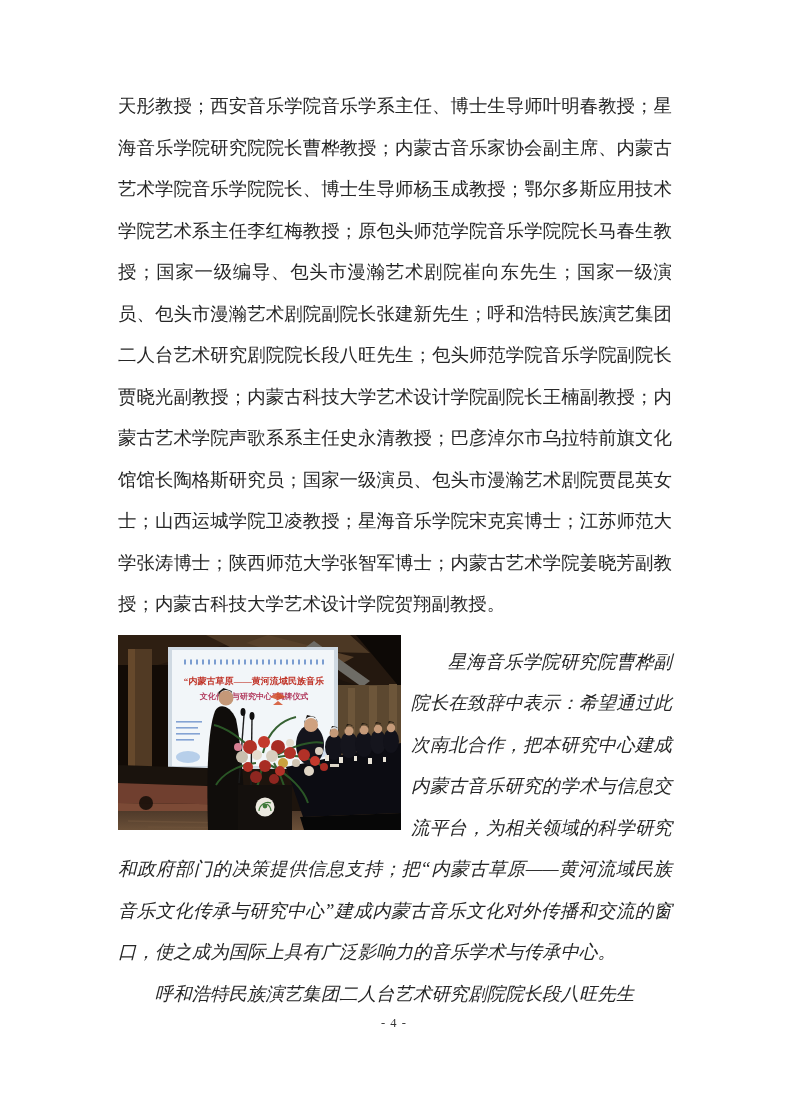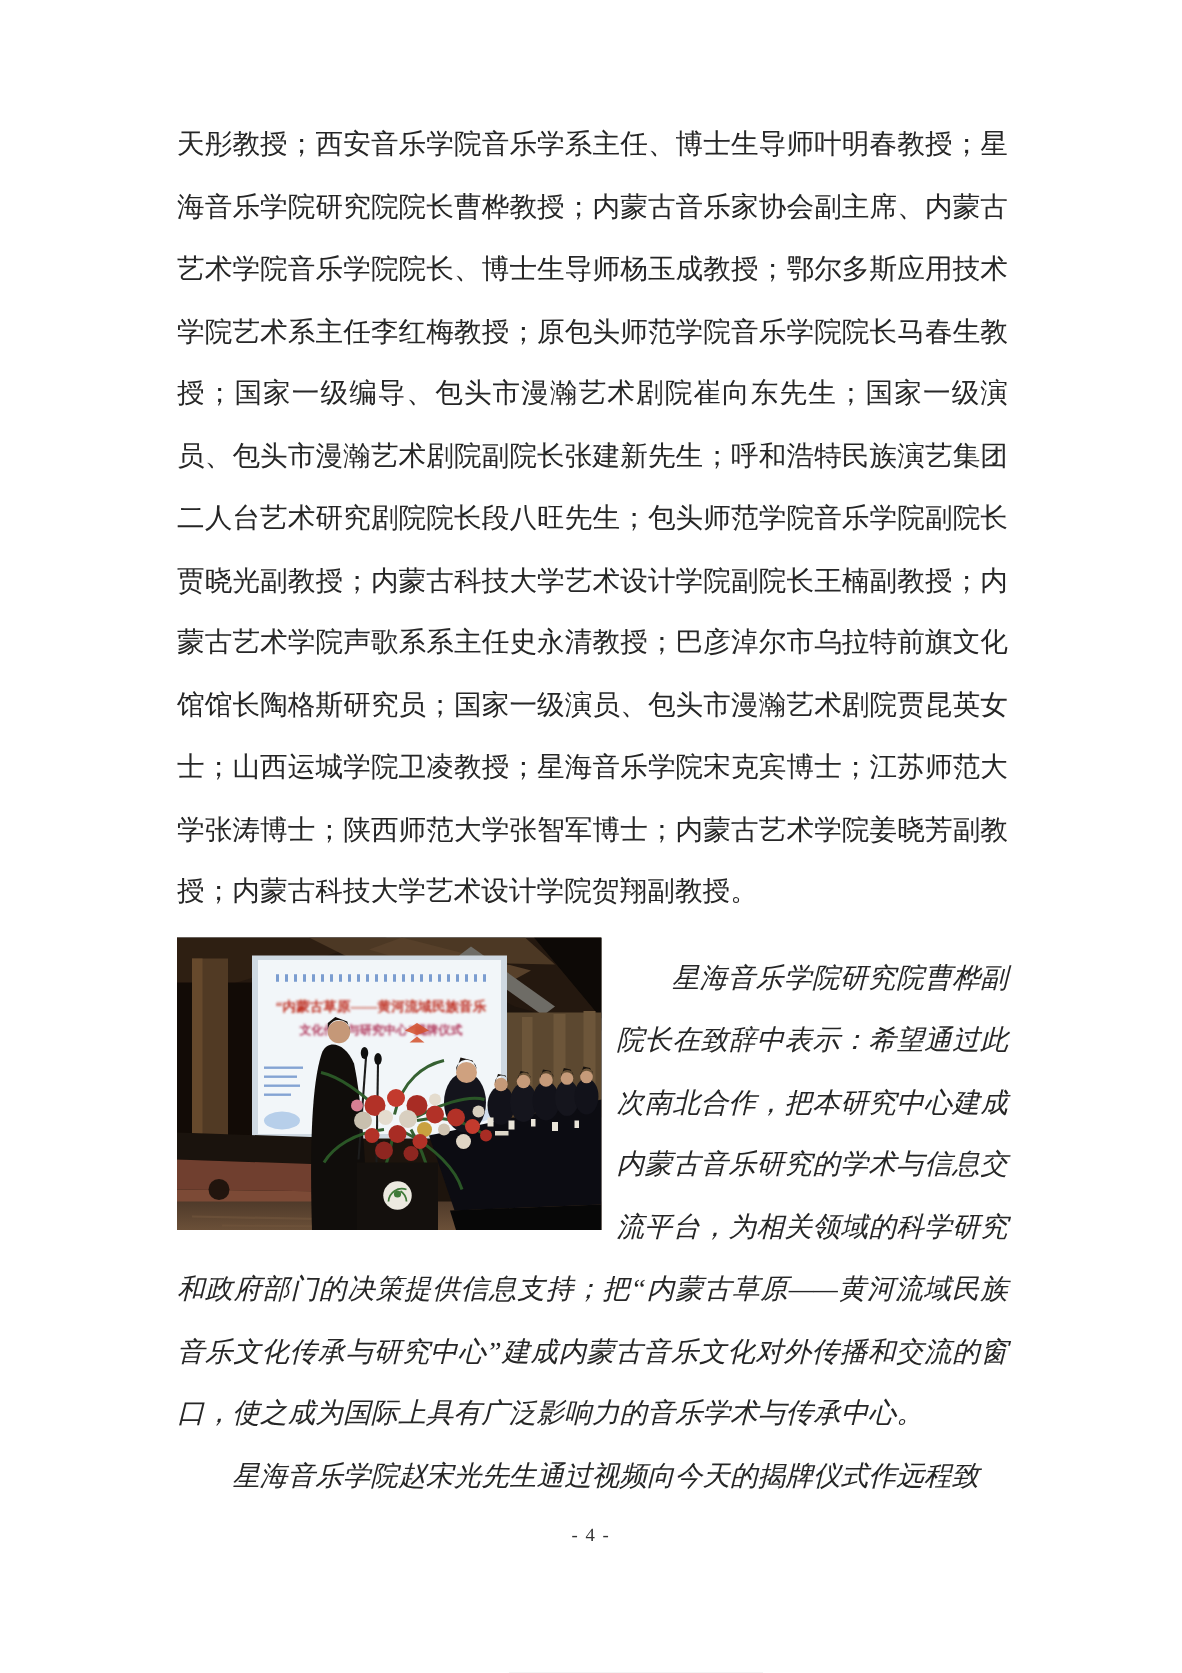--- a/index.html
+++ b/index.html
@@ -7,21 +7,21 @@
     position:relative;
     width:788px; height:1115px;
     margin:0 auto;
     background:var(--paper,#ffffff);
     color:var(--ink,#262626);
     font-family:"Liberation Serif","DejaVu Serif",serif;
     overflow:hidden;
   }
   .content {
     position:absolute;
-    left:118px; top:76px;
+    left:118px; top:86px;
     width:554px;
     font-size:18.4px;
     line-height:41.5px;
     text-align:justify;
     text-justify:inter-ideograph;
     letter-spacing:0.05px;
   }
   .para { margin:0; padding:0; }
   .para.indent { text-indent:2em;font-style:italic; }
   .wrap-block { margin-top:16px; }
@@ -204,19 +204,19 @@
             <path d="M141,176 a9,9 0 0 1 12,-8 M153,176 a9,9 0 0 0 -4,-7" stroke="#3f7a39" stroke-width="1.2" fill="none"></path>
             <circle cx="147" cy="171" r="2.4" fill="#3f7a39"></circle>
           </g>
 
           <polygon points="182,182 283,178 283,195 186,195" fill="#070707"></polygon>
         </svg>
       </figure>
       <div class="para indent">星海音乐学院研究院曹桦副院长在致辞中表示：希望通过此次南北合作，把本研究中心建成内蒙古音乐研究的学术与信息交流平台，为相关领域的科学研究和政府部门的决策提供信息支持；把“内蒙古草原——黄河流域民族音乐文化传承与研究中心”建成内蒙古音乐文化对外传播和交流的窗口，使之成为国际上具有广泛影响力的音乐学术与传承中心。</div>
     </div>
 
-    <div class="para indent">星海音乐学院赵宋光先生通过视频向今天的揭牌仪式作远程致</div>
+    <div class="para indent">呼和浩特民族演艺集团二人台艺术研究剧院院长段八旺先生</div>
   </div>
 
   <div class="footer">
     <span>- 4 -</span>
   </div>
 </div>
 
 </body></html>

